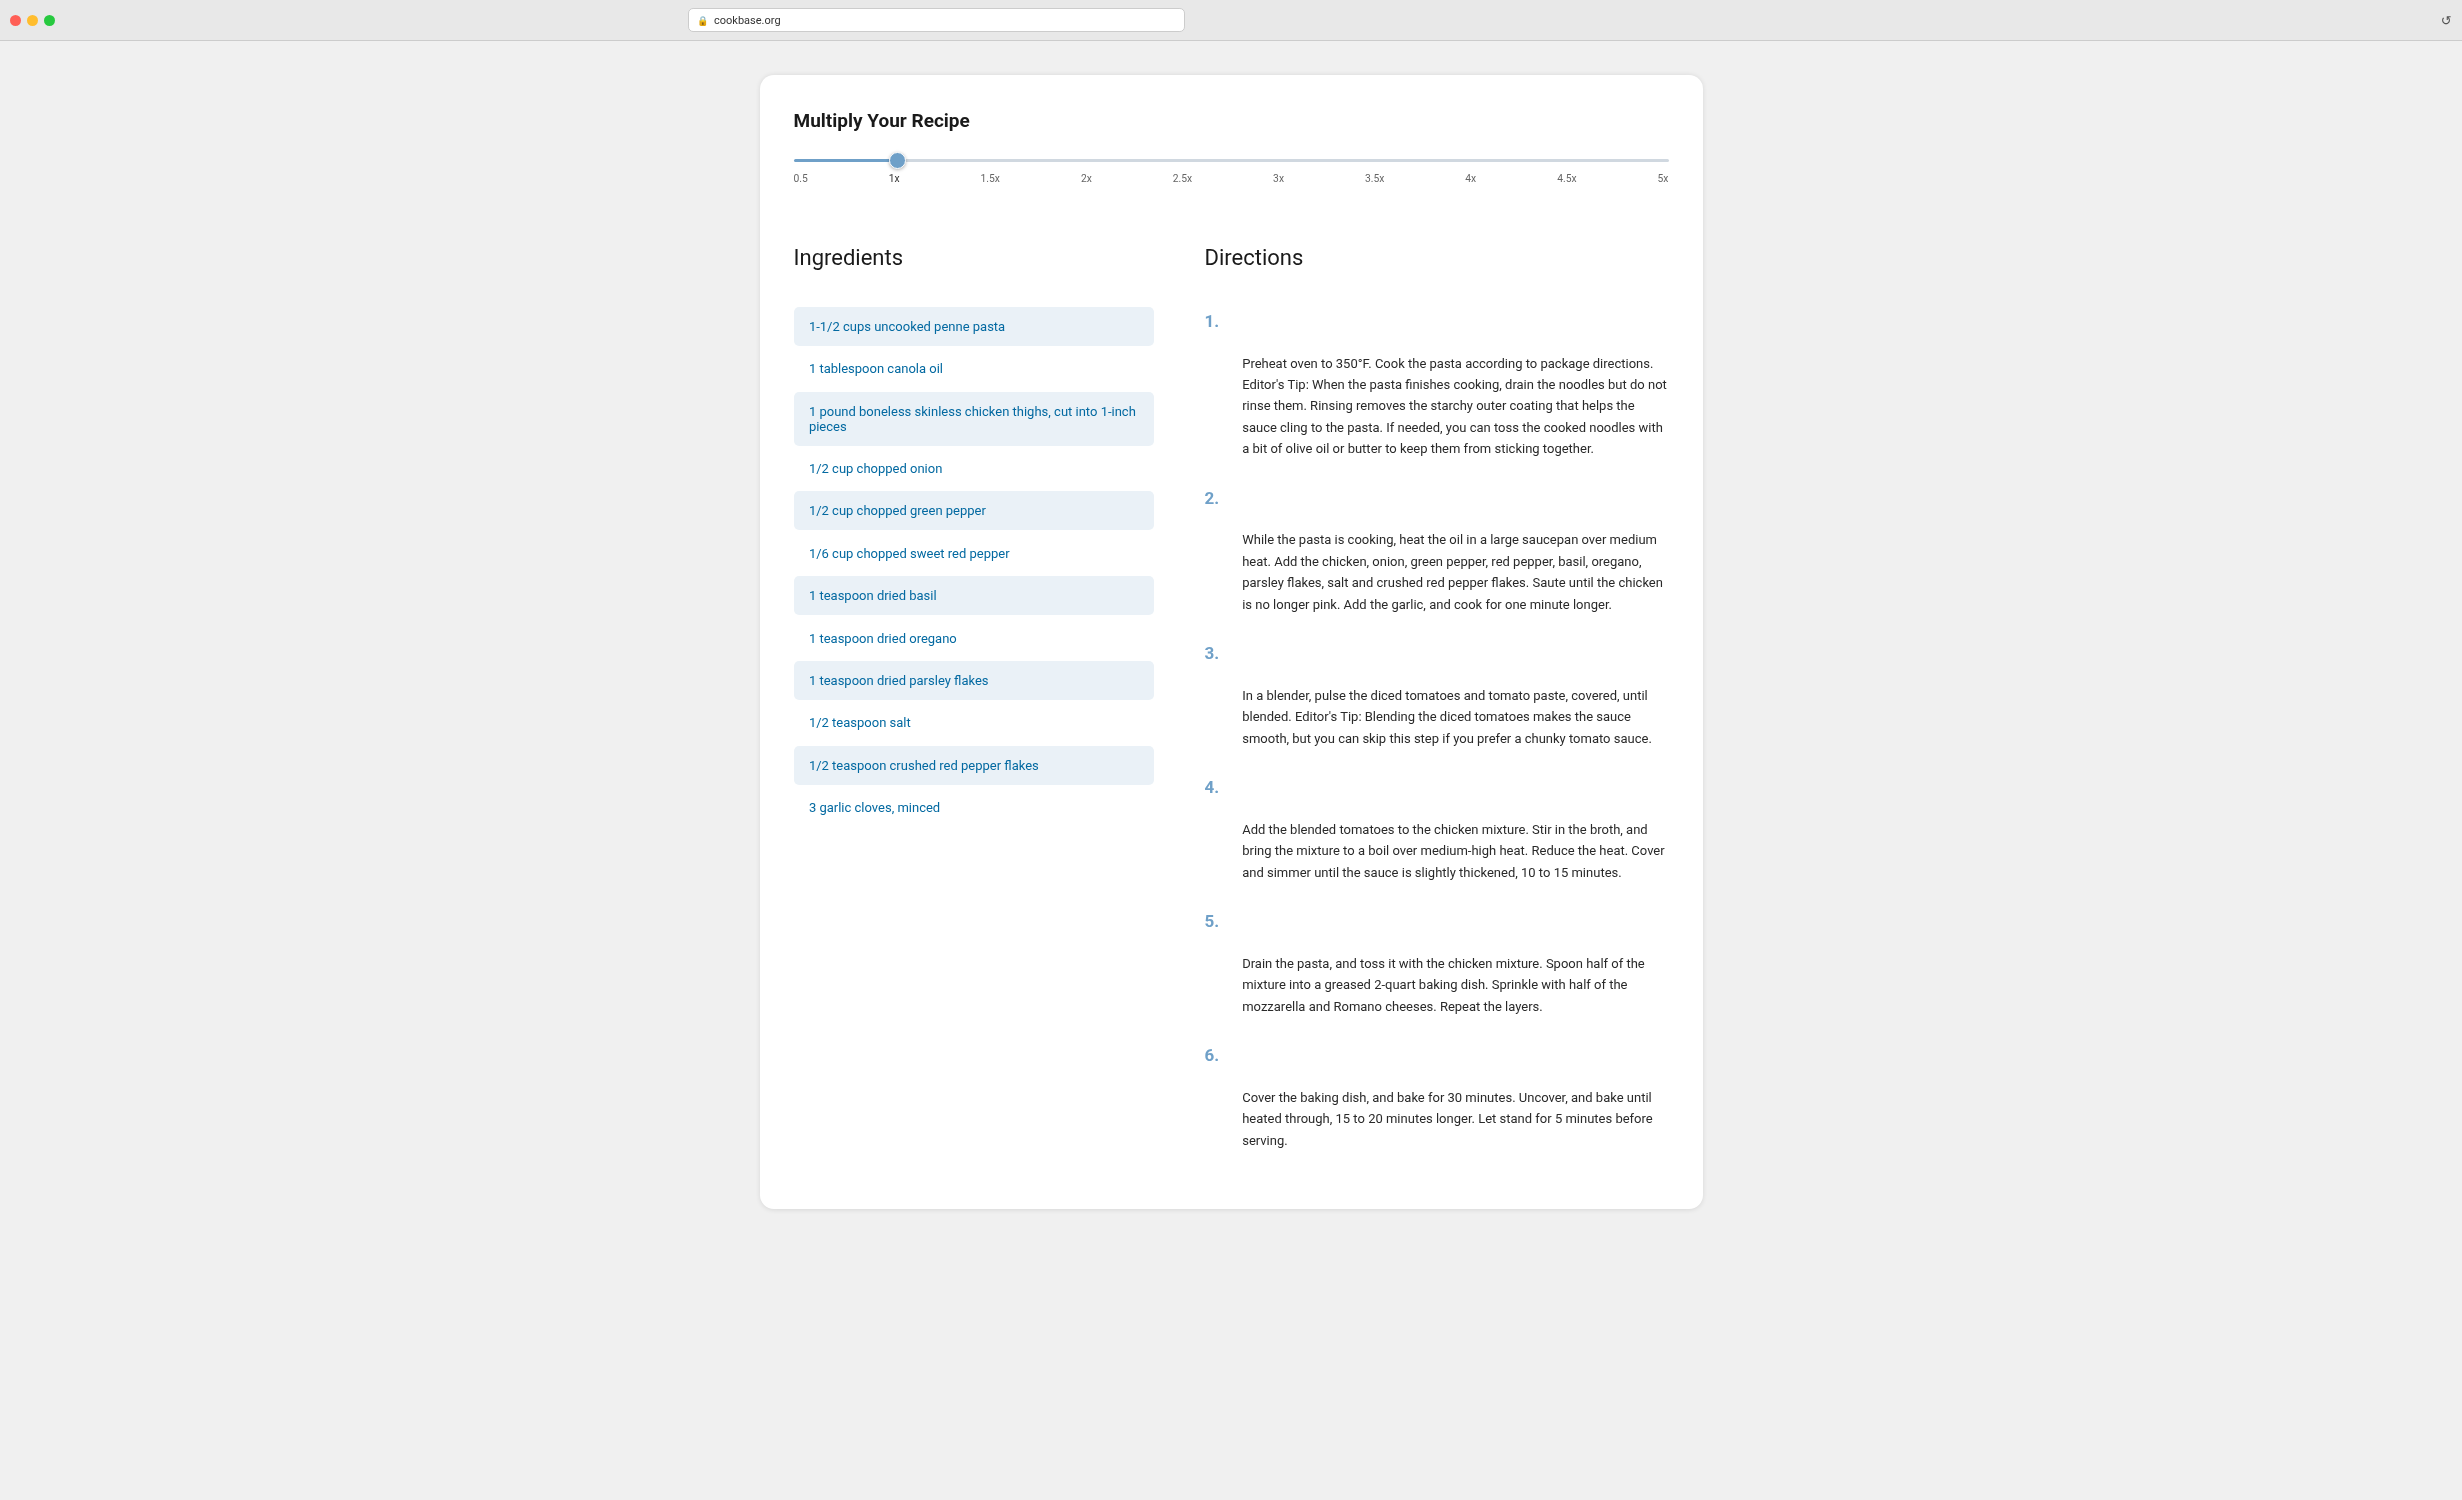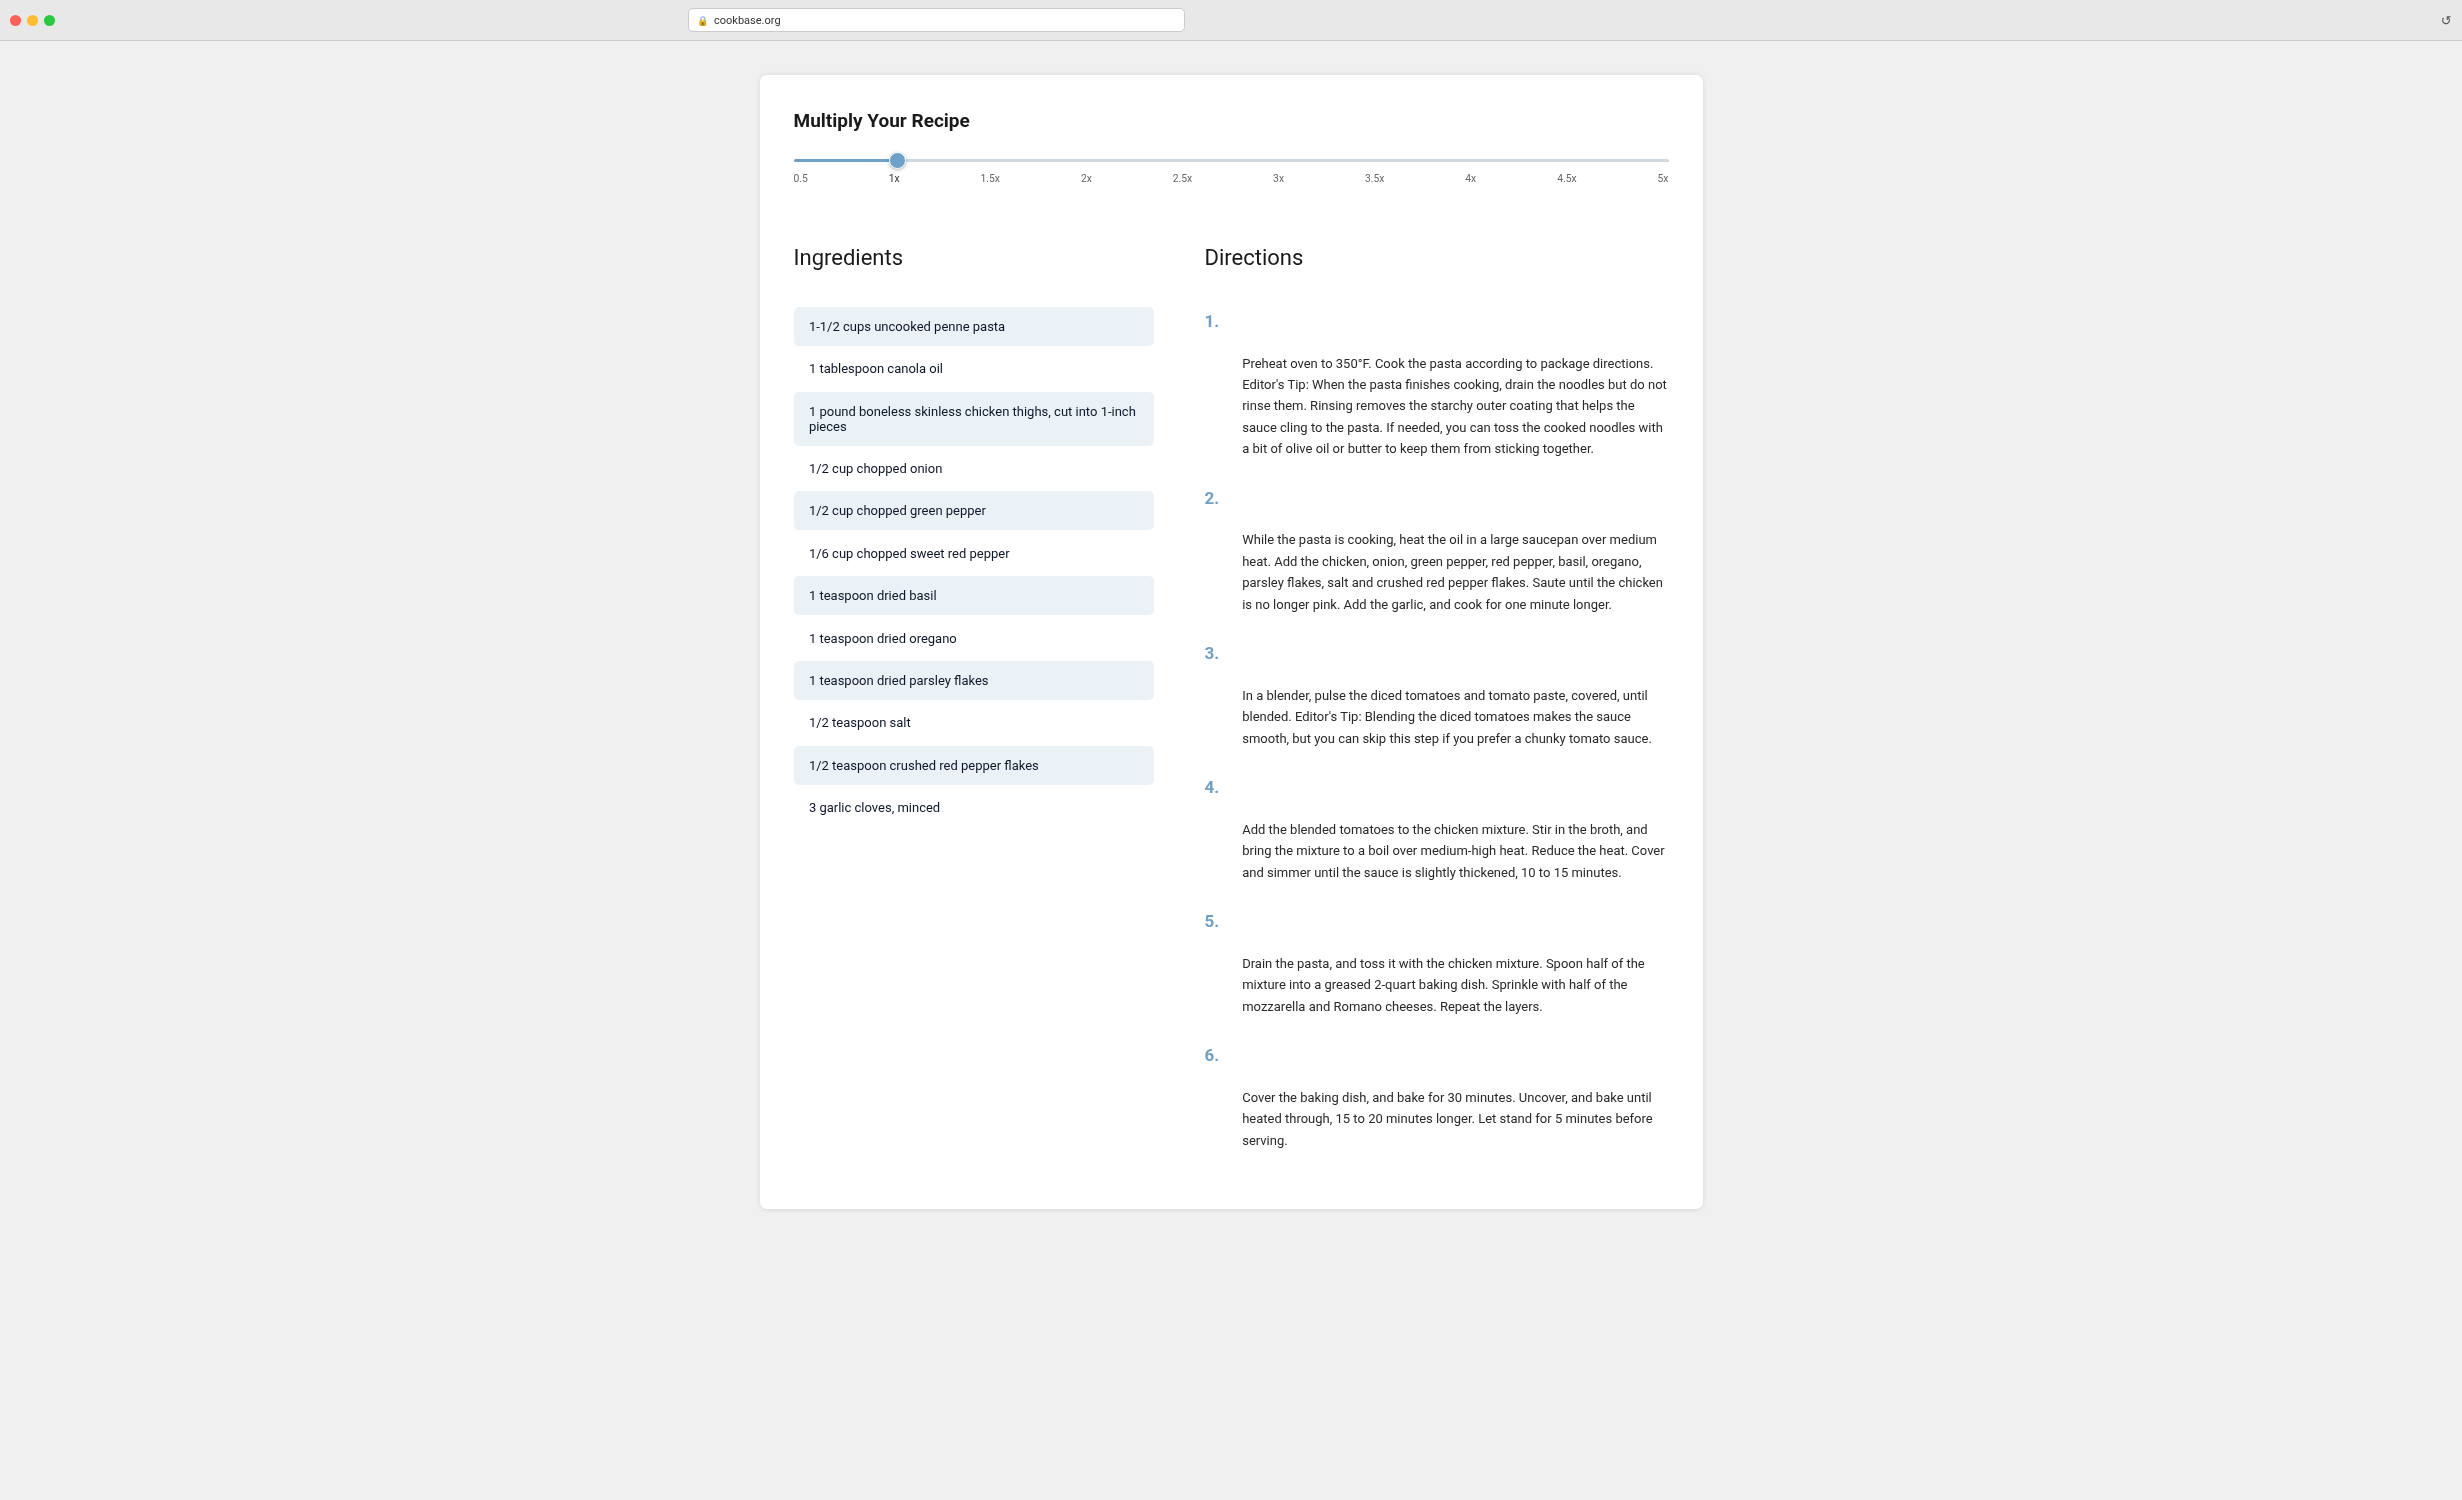--- a/index.html
+++ b/index.html
@@ -63,21 +63,21 @@
       cursor: pointer;
       color: #555;
       font-size: 13px;
     }
 
     
     .page-content {
       background: #fff;
       max-width: 943px;
       margin: 34px auto;
-      border-radius: 7px;
+      border-radius: 14px;
       box-shadow: 0 0.9px 5.1px rgba(0,0,0,0.1);
       padding: 34px;
     }
 
     
     .multiply-section {
       margin-bottom: 34px;
     }
 
     .multiply-title {
@@ -154,21 +154,21 @@
     
     .ingredient-list {
       display: flex;
       flex-direction: column;
       gap: 0;
     }
 
     .ingredient-item {
       padding: 12px 15.4px;
       font-size: 13px;
-      color: #0f172a;
+      color: #0369a1;
       border-radius: 5.1px;
       margin-bottom: 3.4px;
     }
 
     .ingredient-item:nth-child(odd) {
       background: #eaf1f7;
     }
 
     .ingredient-item:nth-child(even) {
       background: #fff;

